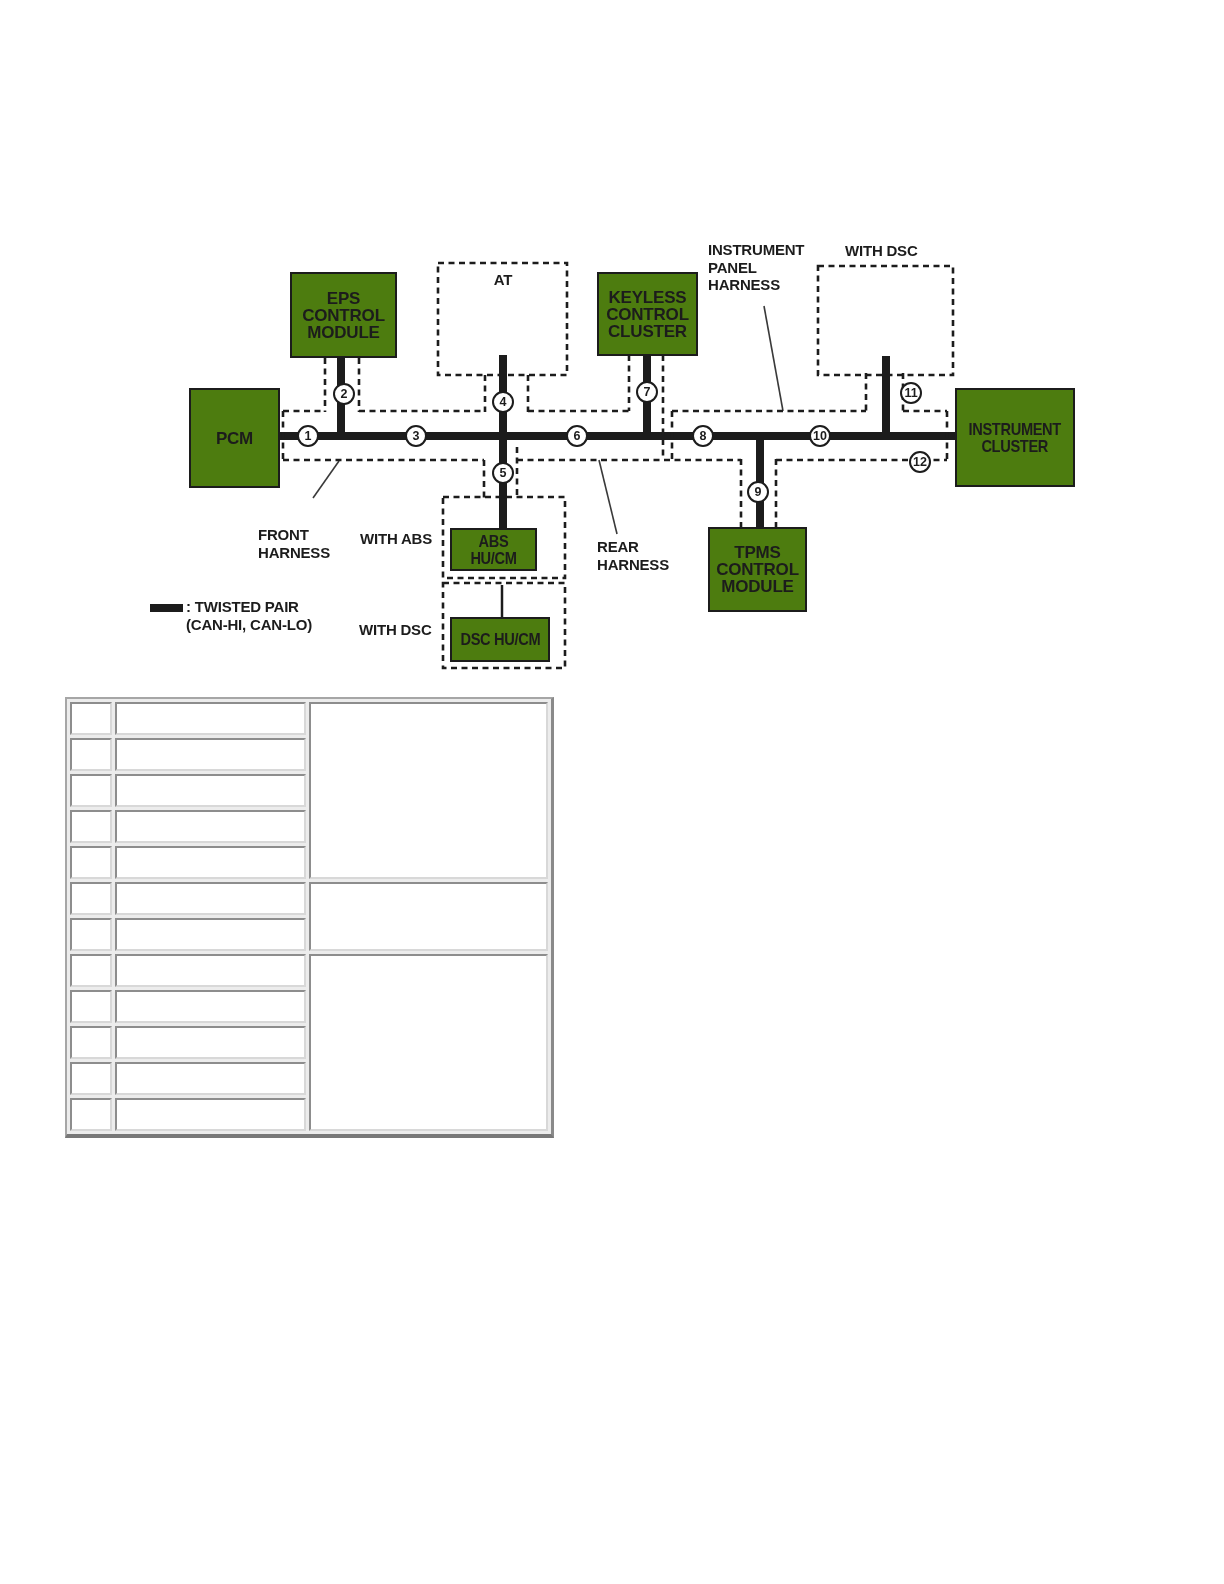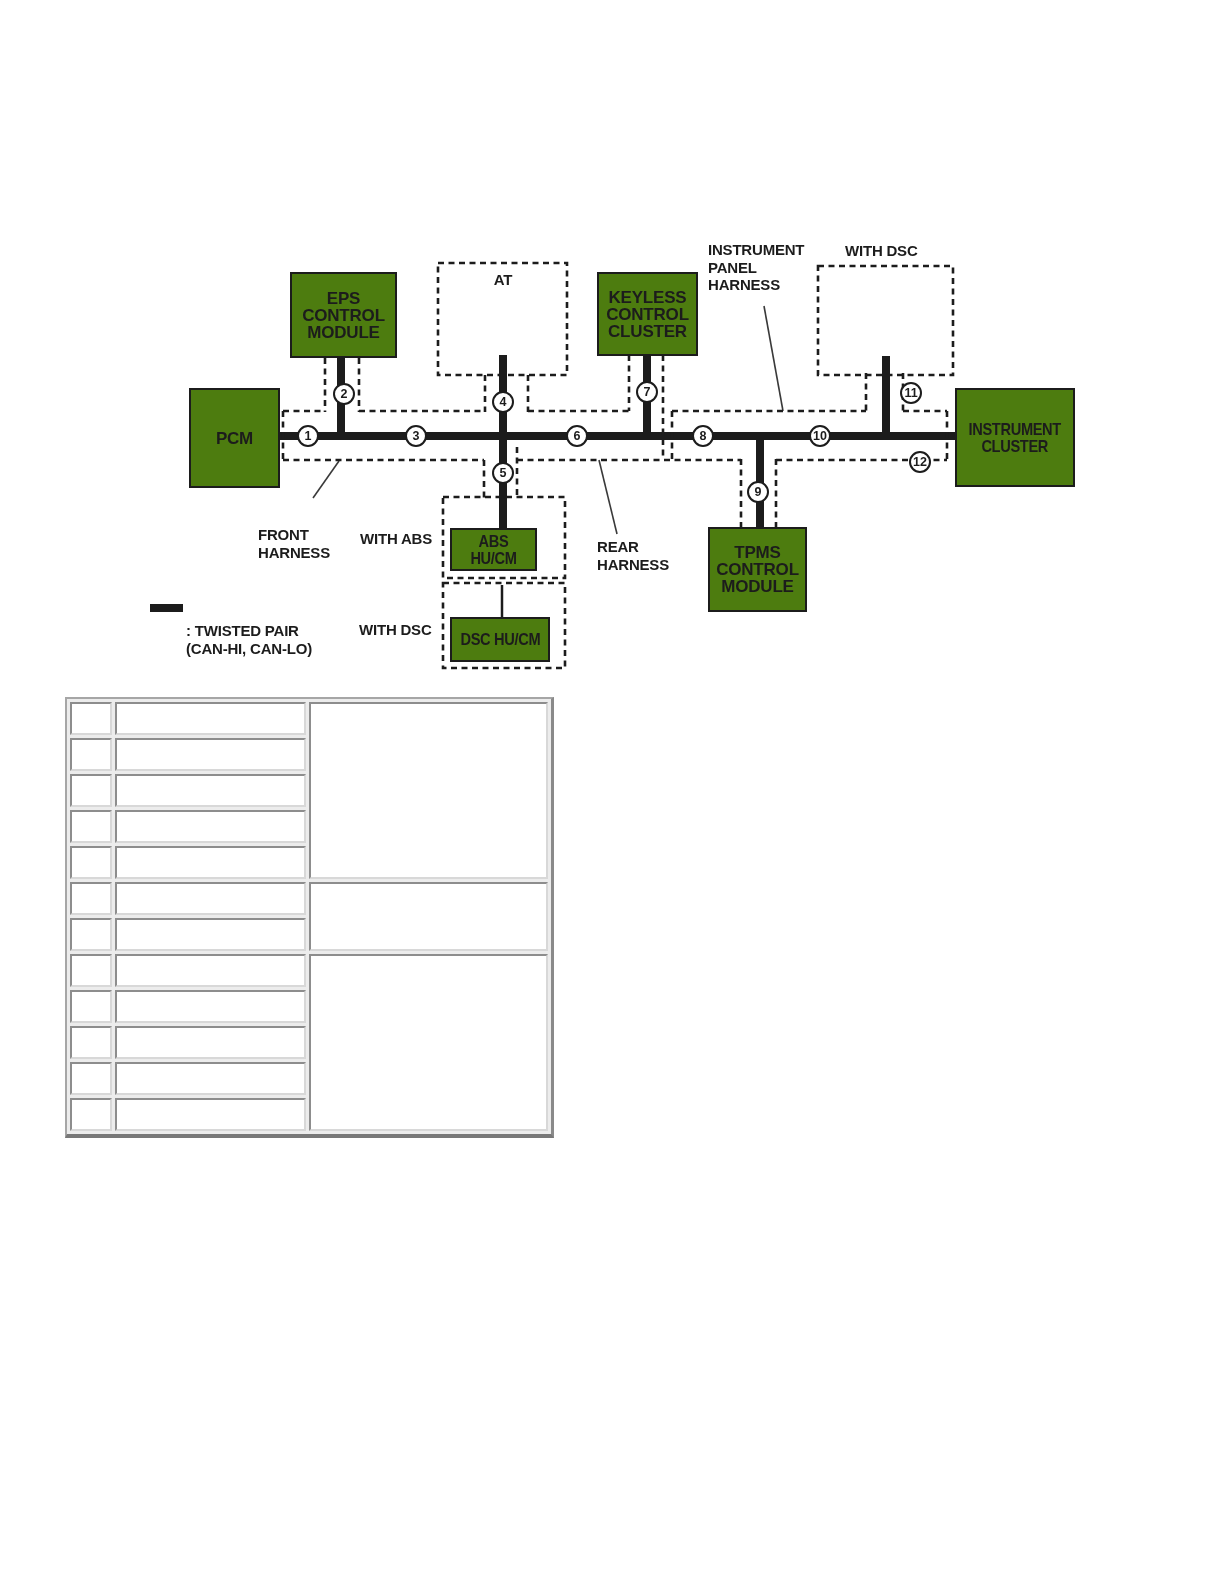--- a/index.html
+++ b/index.html
@@ -151,21 +151,21 @@
   <div class="lbl" style="left:708px;top:241px;">INSTRUMENT
 PANEL
 HARNESS</div>
   <div class="lbl" style="left:845px;top:242px;">WITH DSC</div>
   <div class="lbl" style="left:258px;top:526px;">FRONT
 HARNESS</div>
   <div class="lbl" style="left:360px;top:530px;">WITH ABS</div>
   <div class="lbl" style="left:597px;top:538px;">REAR
 HARNESS</div>
   <div class="lbl" style="left:359px;top:621px;">WITH DSC</div>
-  <div class="lbl" style="left:186px;top:622px;">: TWISTED PAIR
+  <div class="lbl" style="left:186px;top:598px;">: TWISTED PAIR
 (CAN-HI, CAN-LO)</div>
 </div>
 
 <table id="spec-table">
   <tbody>
       <tr>
     <td class="c1"></td>
     <td class="c2"></td>
     <td class="c3" rowspan="5"></td>
   </tr>

